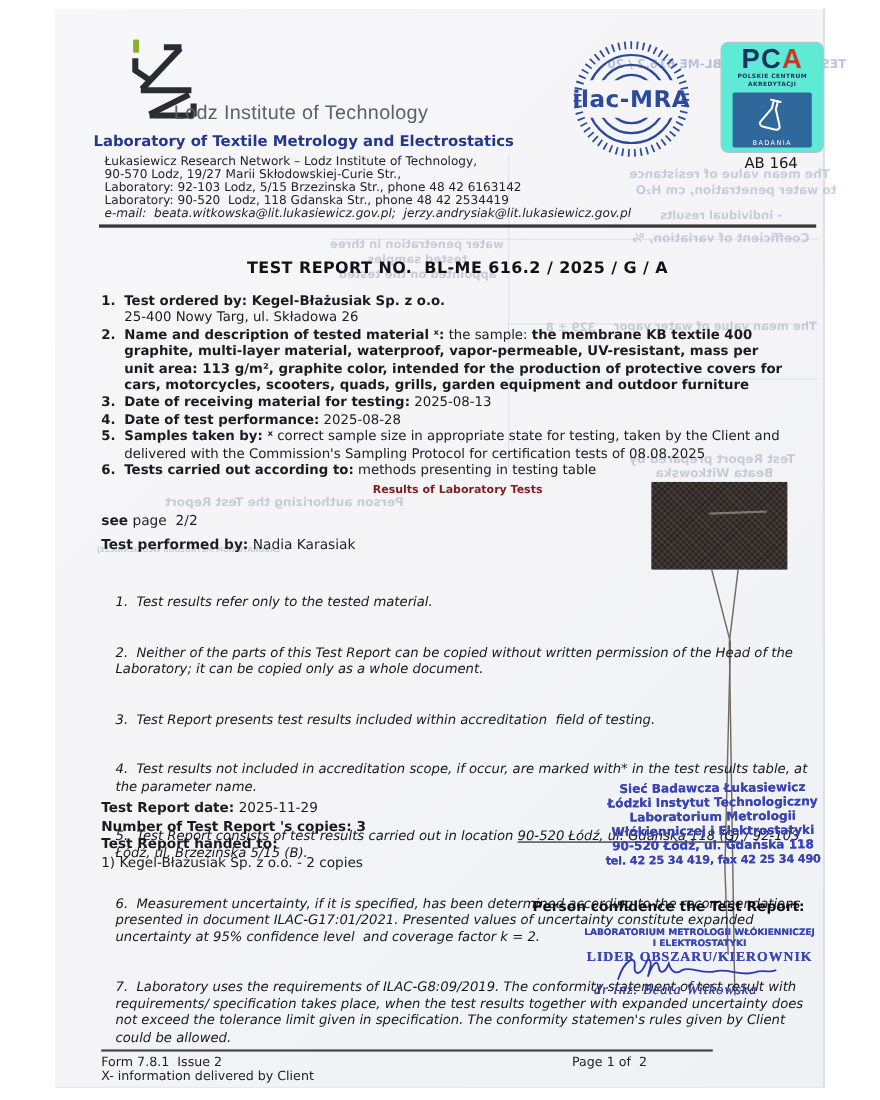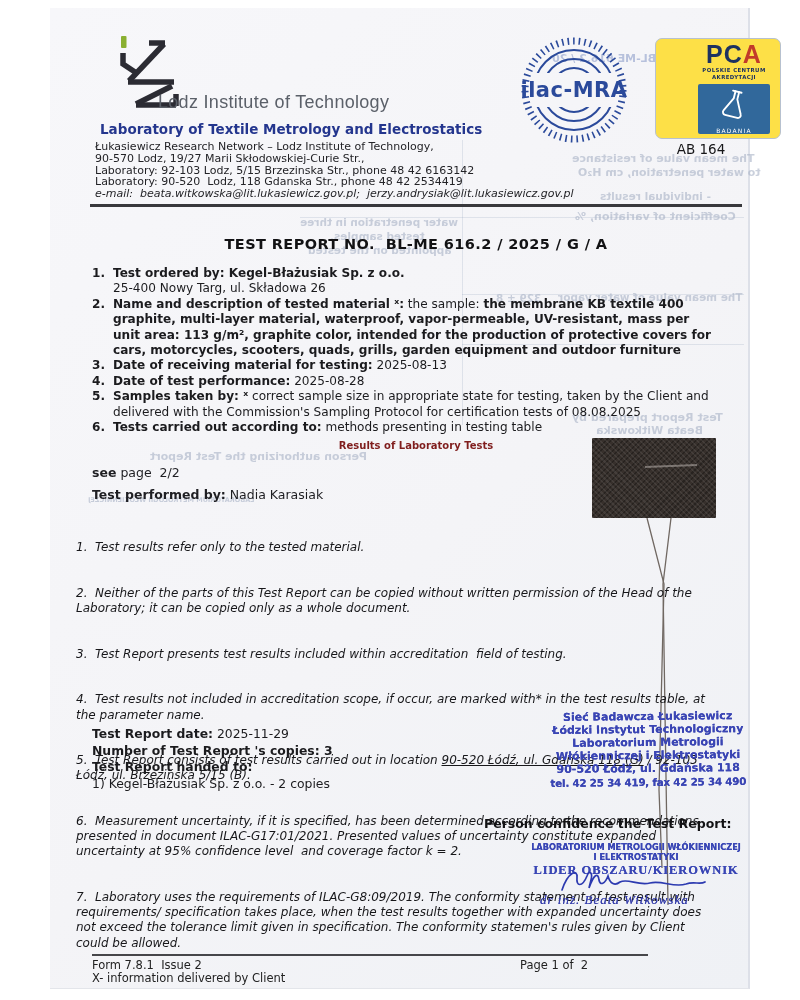--- a/index.html
+++ b/index.html
@@ -7,44 +7,44 @@
           font-family:"DejaVu Sans",sans-serif;color:#1e1e22;}
   .page{position:absolute;left:50px;top:8px;width:698px;height:980px;
         background:linear-gradient(135deg,#f7f7fa 0%,#f4f4f7 55%,#eff1f5 100%);
         border-right:2px solid #dde0e8;border-bottom:1px solid #e3e5ea;}
   .abs{position:absolute;}
   .pre{white-space:pre-wrap;}
   .b{font-weight:bold;}
   
   .brand-name{left:152px;top:60px;font-size:27px;font-weight:bold;color:#2e2e36;letter-spacing:.5px;}
   .brand-sub{left:158px;top:92px;font-size:18px;color:#5b6069;font-family:"Liberation Sans",sans-serif;letter-spacing:.3px;}
-  .lab-title{left:100px;top:121px;font-size:13.5px;font-weight:bold;color:#24368e;}
+  .lab-title{left:85px;top:121px;font-size:13.5px;font-weight:bold;color:#24368e;}
   .addr{left:95px;top:141px;font-size:11px;line-height:11.8px;color:#232327;}
   .addr .em{font-style:italic;}
   .rule-top{left:90px;top:204px;width:652px;height:2.5px;background:#38383c;}
   
-  .pca-box{left:655px;top:38px;width:92px;height:99px;background:#fde047;border:1.5px solid #b7c1cf;border-radius:7px;text-align:center;padding-left:32px;}
+  .pca-box{left:655px;top:38px;width:92px;height:99px;background:#5eead4;border:1.5px solid #b7c1cf;border-radius:7px;text-align:center;}
   .pca-word{margin-top:3px;font-size:25px;font-weight:bold;letter-spacing:1px;line-height:25px;font-family:"Liberation Sans",sans-serif;}
   .pca-pc{color:#1d3260;} .pca-a{color:#c23b2a;}
   .pca-sub{font-size:5.4px;font-weight:bold;color:#1d3260;line-height:6.5px;letter-spacing:.4px;}
   .pca-blue{width:72px;height:50px;background:#31689b;margin:4px auto 0;border-radius:2px;text-align:center;}
   .pca-badania{font-size:6px;color:#ffffff;letter-spacing:1.2px;margin-top:1px;}
   .ab-num{left:655px;top:141px;width:92px;text-align:center;font-size:13.5px;color:#161618;}
   
   .report-title{left:90px;top:236px;width:652px;text-align:center;font-size:14.5px;font-weight:bold;color:#121214;letter-spacing:.4px;}
   
   .items{left:92px;top:266px;width:622px;font-size:12.1px;line-height:15.4px;color:#1b1b1e;}
   .item{position:relative;padding-left:21px;}
   .item .num{position:absolute;left:0;top:0;font-weight:bold;}
   
   .results-h{left:90px;top:440px;width:652px;text-align:center;font-size:10px;font-weight:bold;color:#7f1d1d;}
   .see-line{left:92px;top:465px;font-size:12.5px;}
   .performed{left:92px;top:487px;font-size:12.5px;}
   
-  .notes{left:76px;top:510px;width:642px;font-size:12px;font-style:italic;line-height:15.2px;color:#17171a;}
+  .notes{left:105px;top:510px;width:642px;font-size:12px;font-style:italic;line-height:15.2px;color:#17171a;}
   .notes .u{text-decoration:underline;}
   
   .meta{left:92px;top:726px;width:470px;font-size:12.4px;line-height:16.5px;color:#1b1b1e;}
   
   .stamp-addr{left:522px;top:711px;width:252px;text-align:center;color:#3a45b4;font-weight:bold;
               font-size:11px;line-height:12.9px;transform:rotate(-.6deg);text-shadow:0 0 .4px #3a45b4;}
   .stamp-addr .sm{font-size:10.3px;letter-spacing:-0.2px;}
   .auth-label{left:484px;top:816px;font-size:12.5px;font-weight:bold;color:#121214;}
   .stamp-auth{left:498px;top:843px;width:276px;text-align:center;color:#3946b5;text-shadow:0 0 .3px #3946b5;}
   .sa1{font-size:8.2px;font-weight:bold;line-height:9.5px;}

